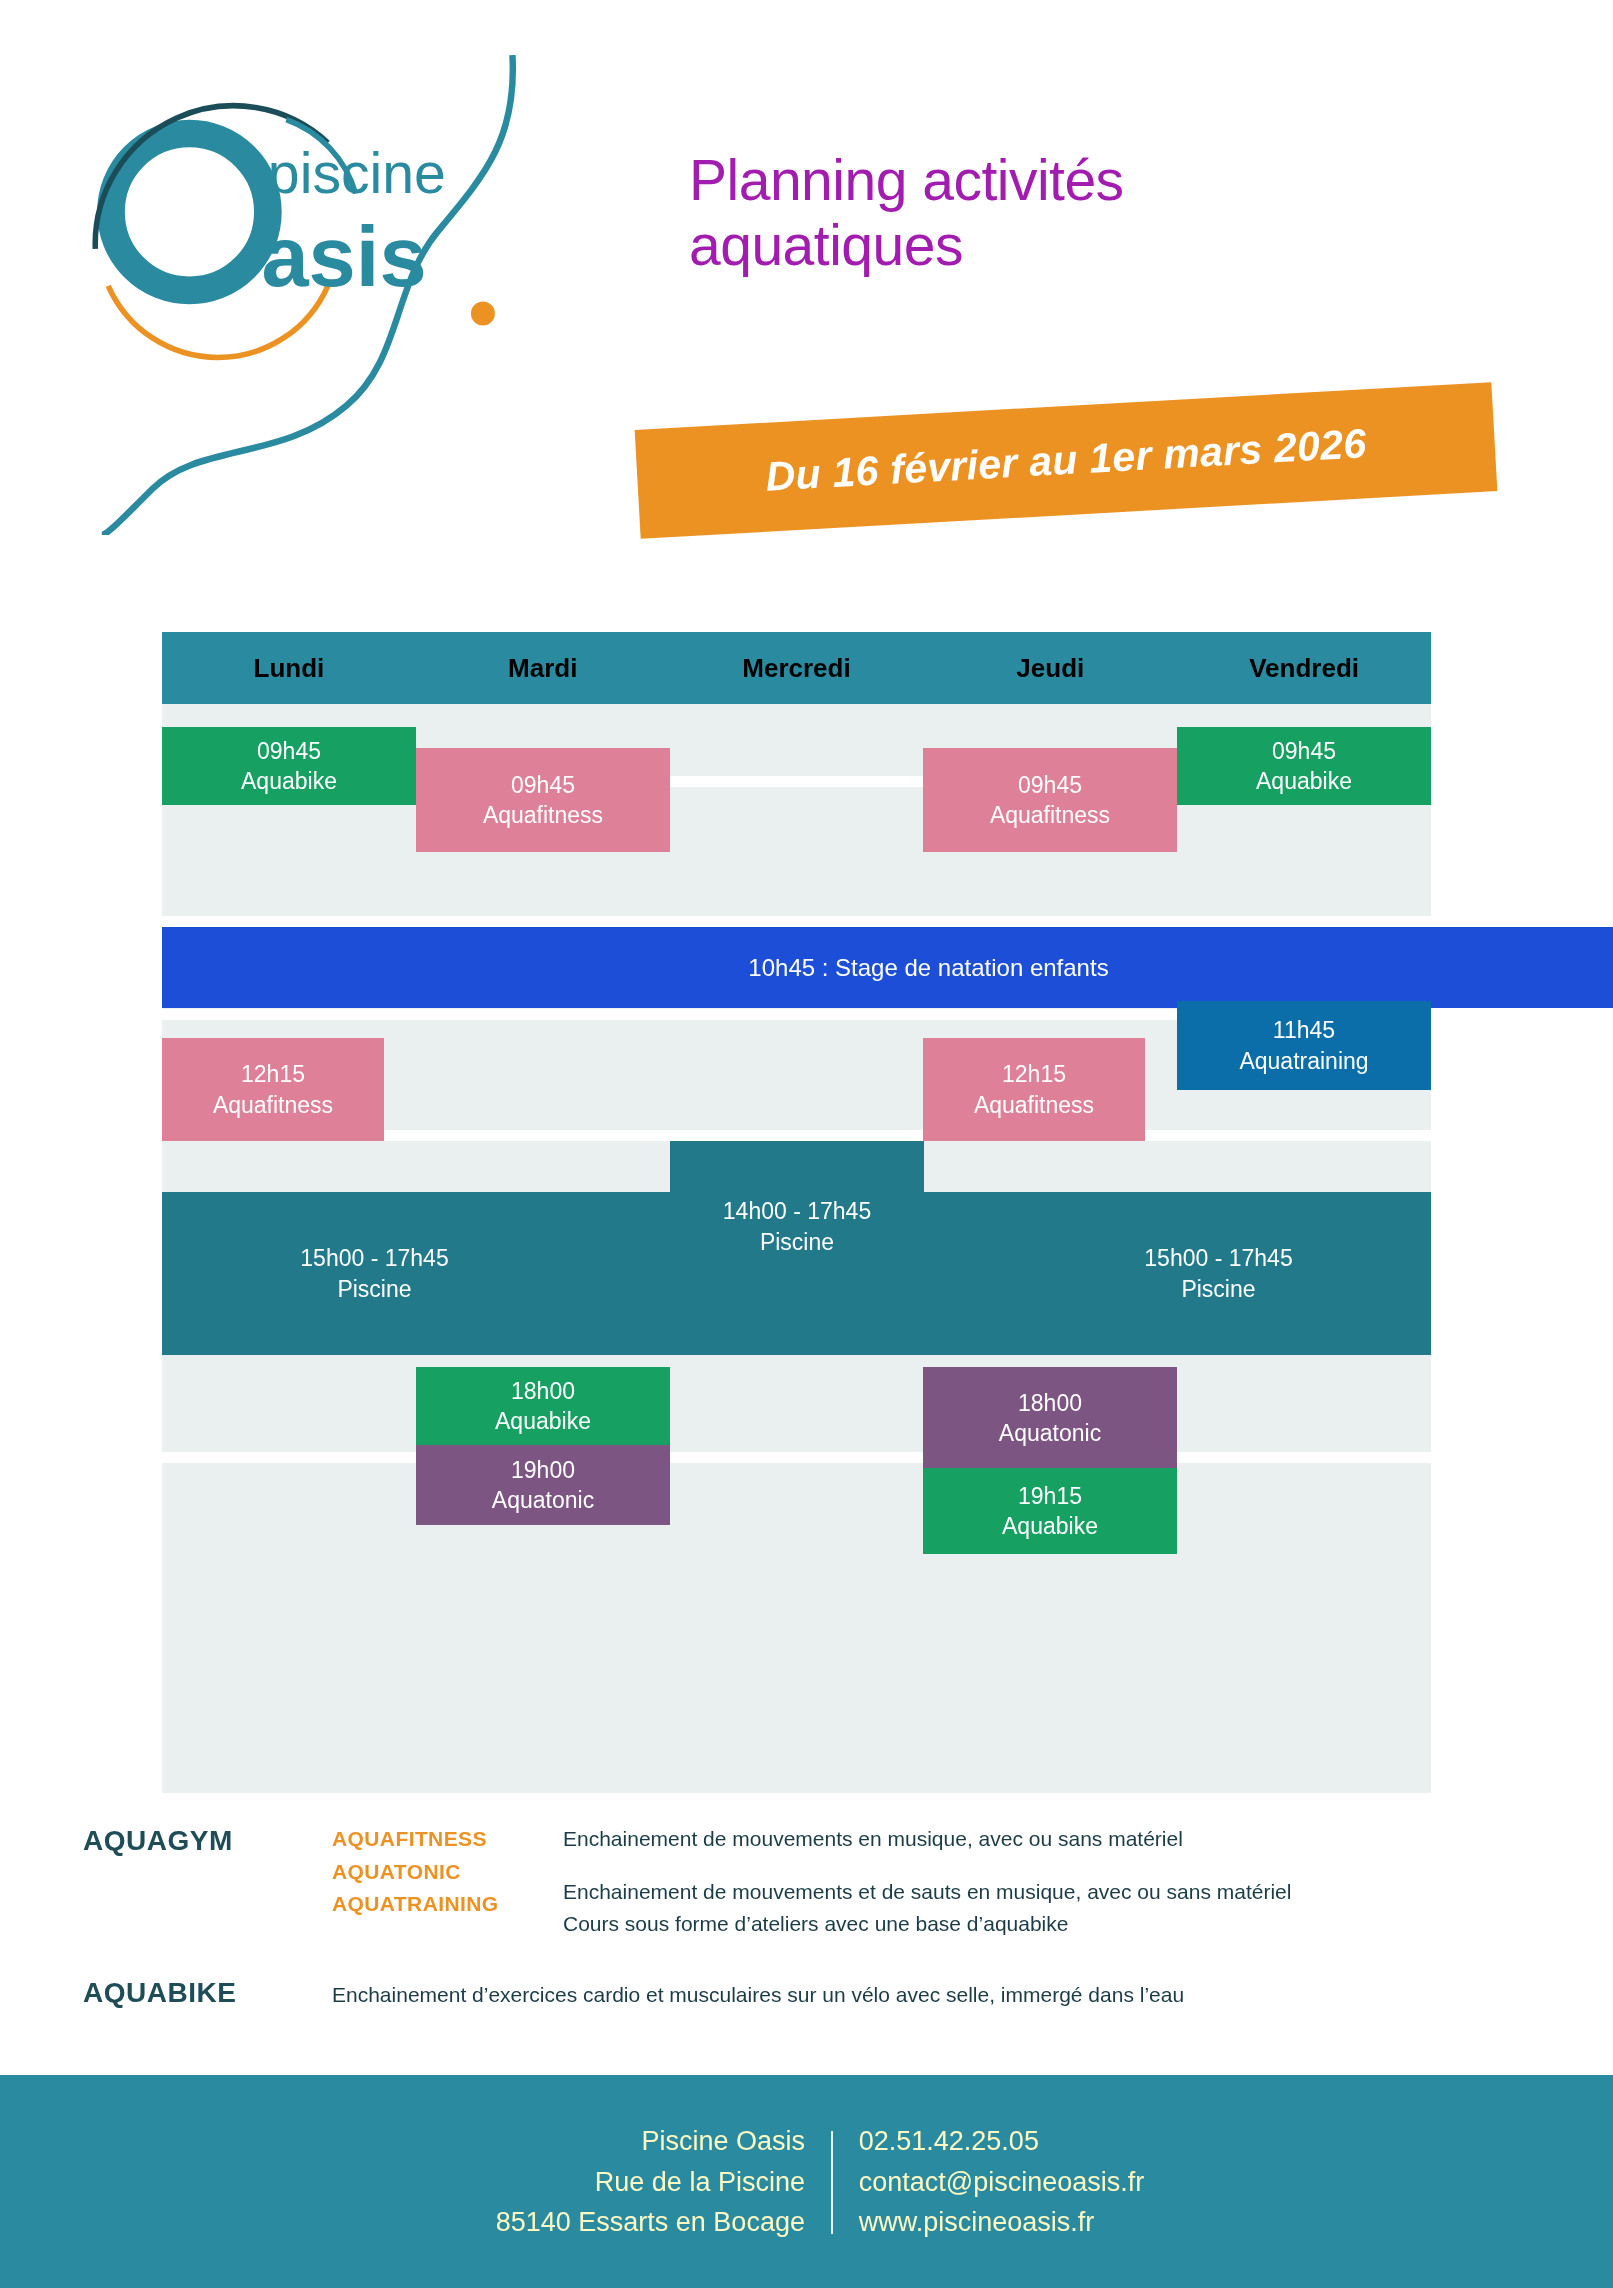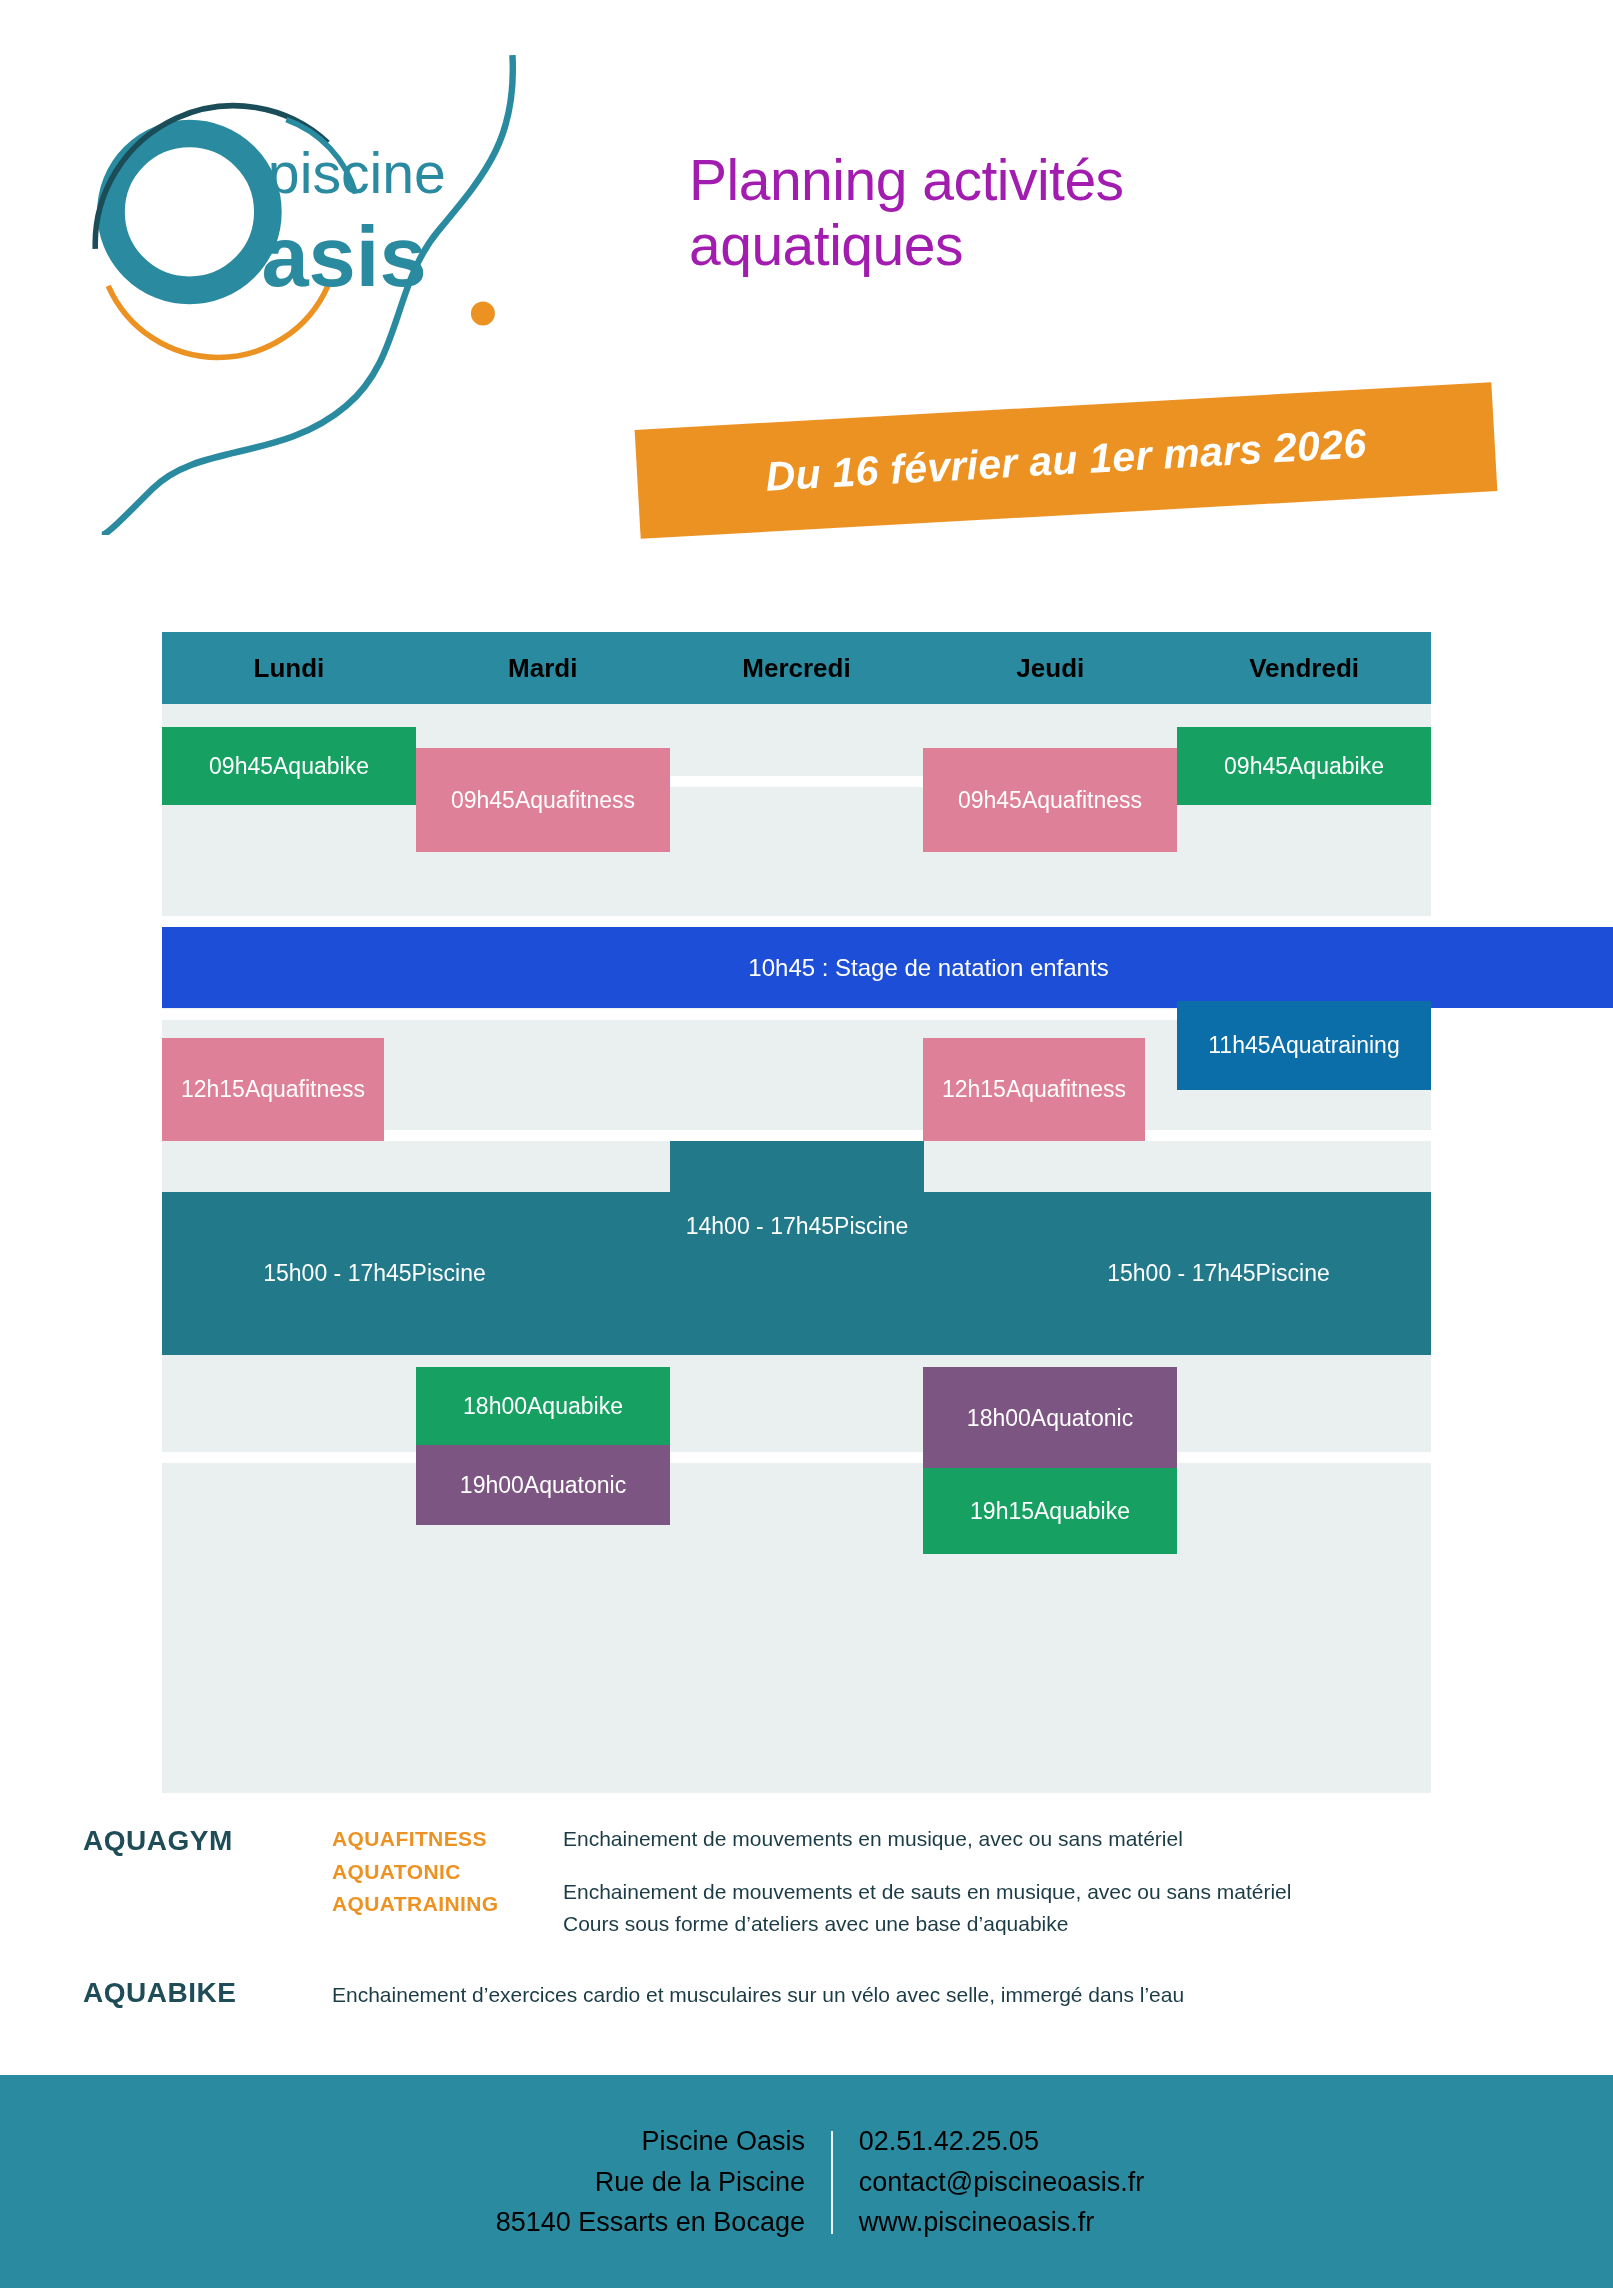--- a/index.html
+++ b/index.html
@@ -96,21 +96,21 @@
     left: 0;
     width: 100%;
     height: 11px;
     background: #ffffff;
   }
 
   .slot {
     position: absolute;
     box-sizing: border-box;
     display: flex;
-    flex-direction: row;
+    flex-direction: column;
     align-items: center;
     justify-content: center;
     color: #ffffff;
     font-size: 23px;
     line-height: 1.32;
     text-align: center;
   }
   .slot .t2 { display: block; }
 
   
@@ -159,21 +159,21 @@
     width: 1613px;
     height: 214px;
     background: #2a8ba0;
     display: flex;
     align-items: center;
     justify-content: center;
   }
   .footer-inner {
     display: flex;
     align-items: center;
-    color: #000000;
+    color: #fef9c3;
     font-size: 27px;
     line-height: 1.5;
     margin-left: 27px;
   }
   .footer-left {
     text-align: right;
     padding-right: 26px;
   }
   .footer-div {
     width: 1.8px;

